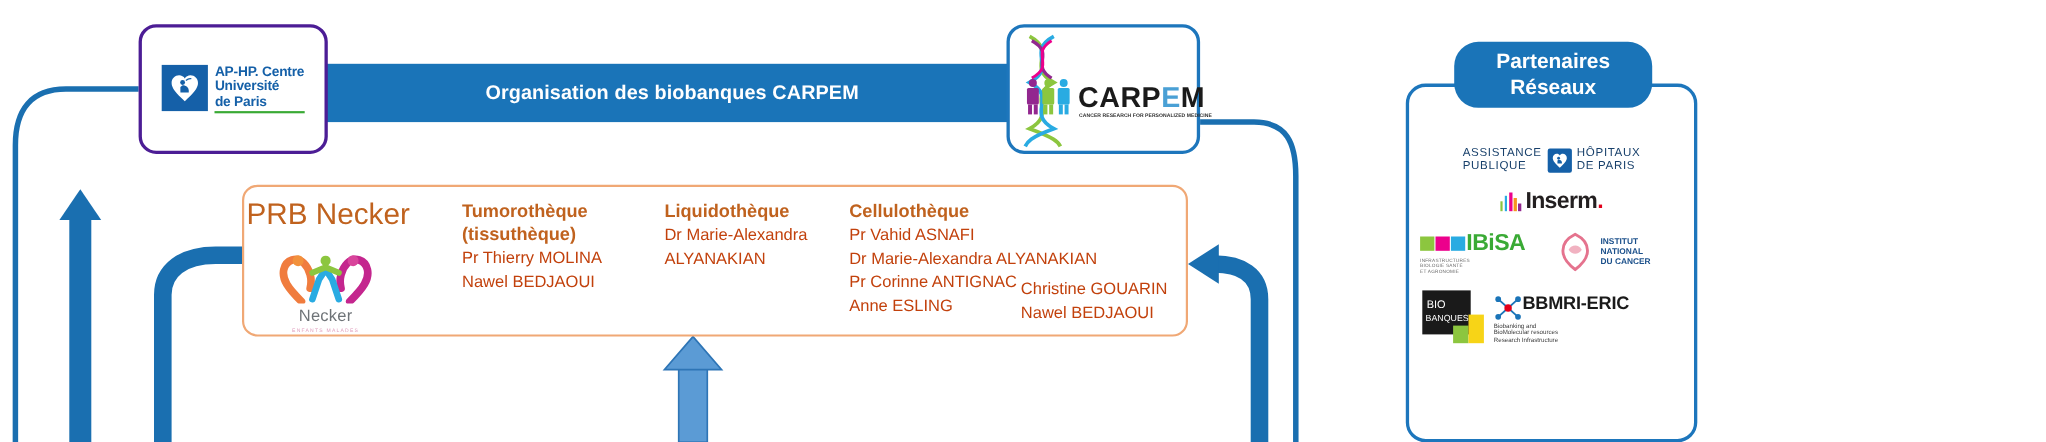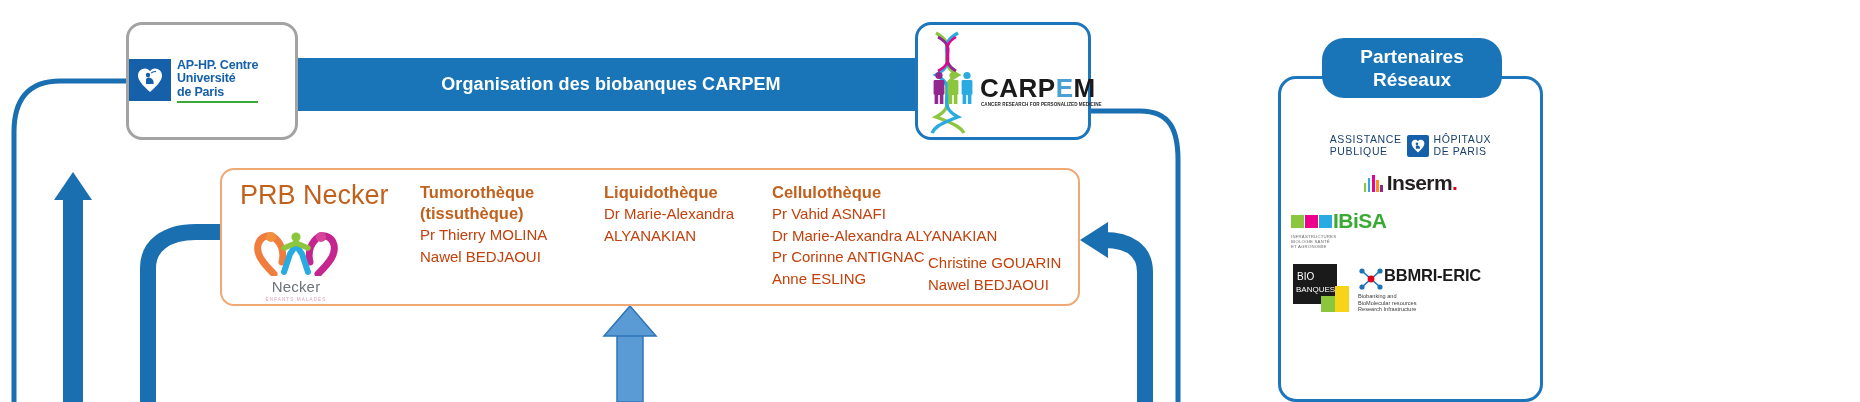--- a/index.html
+++ b/index.html
@@ -10,22 +10,22 @@
     overflow: hidden;
   }
   #root { position: relative; width: 1860px; height: 402px; }
 
   
   #flow-layer { position: absolute; left: 0; top: 0; width: 1860px; height: 402px; }
 
   
   .aphp-card {
     position: absolute; left: 126px; top: 22px; width: 172px; height: 118px;
-    background: #ffffff; border: 3px solid #a3a3a3; border-radius: 16px;
-    display: flex; align-items: center; z-index: 6;
+    background: #ffffff; border: 3px solid #4c1d95; border-radius: 16px;
+    display: flex; align-items: center; justify-content: center; z-index: 6;
   }
   .aphp-inner { display: flex; align-items: flex-start; gap: 6px; }
   .aphp-mark {
     width: 42px; height: 42px; background: #1560a8;
     display: flex; align-items: center; justify-content: center; flex: 0 0 auto;
   }
   .aphp-words { display: flex; flex-direction: column; }
   .aphp-words .ln {
     color: #1560a8; font-weight: bold; font-size: 12.5px; line-height: 13.5px;
     letter-spacing: -0.2px; white-space: nowrap;
@@ -62,21 +62,21 @@
     font-size: 4.6px; font-weight: bold; color: #2b2b2b;
     letter-spacing: 0.05px; white-space: nowrap;
   }
 
   
   .prb-panel {
     position: absolute; left: 220px; top: 168px; width: 860px; height: 138px;
     background: #ffffff; border: 2px solid #f0a875; border-radius: 14px; z-index: 5;
   }
   .prb-title {
-    position: absolute; left: 18px; top: 10px;
+    position: absolute; left: 2px; top: 10px;
     font-size: 27px; color: #c0621e; white-space: nowrap;
   }
   .necker-logo { position: absolute; left: 22px; top: 58px; width: 104px; }
   .necker-word {
     text-align: center; font-size: 15px; color: #6e7377; letter-spacing: 0.2px;
     margin-top: -2px;
   }
   .necker-sub {
     text-align: center; font-size: 4.6px; color: #e0a0bf; letter-spacing: 1.1px;
     margin-top: 2px;
@@ -324,20 +324,31 @@
             <span class="sq" style="background:#29abe2"></span>
             <span class="letters">IBiSA</span>
           </div>
           <div class="sub">
             <span>INFRASTRUCTURES</span><br>
             <span>BIOLOGIE SANTÉ</span><br>
             <span>ET AGRONOMIE</span>
           </div>
         </div>
 
+        <div class="lg-inca">
+          <svg width="40" height="40" viewBox="0 0 40 40" xmlns="http://www.w3.org/2000/svg">
+            <path d="M20 4 C12 8 8 14 9 21 C10 28 16 33 20 36 C24 33 30 28 31 21 C32 14 28 8 20 4 Z" fill="none" stroke="#e5738e" stroke-width="2.6"></path>
+            <path d="M14 18 C17 13 23 13 26 18 C23 23 17 23 14 18 Z" fill="#e5738e" opacity="0.55"></path>
+          </svg>
+          <div class="tx">
+            <span>INSTITUT</span>
+            <span>NATIONAL</span>
+            <span>DU CANCER</span>
+          </div>
+        </div>
       </div>
 
       <div class="row3">
         <div class="lg-biobanques">
           <svg width="60" height="52" viewBox="0 0 60 52" xmlns="http://www.w3.org/2000/svg">
             <rect x="2" y="2" width="44" height="40" fill="#1a1a1a"></rect>
             <text x="6" y="18" fill="#ffffff" font-size="10" font-family="Liberation Sans, sans-serif">BIO</text>
             <text x="5" y="30" fill="#ffffff" font-size="8" font-family="Liberation Sans, sans-serif">BANQUES</text>
             <rect x="30" y="34" width="14" height="16" fill="#8cc63f"></rect>
             <rect x="44" y="24" width="14" height="26" fill="#f7d417"></rect>

